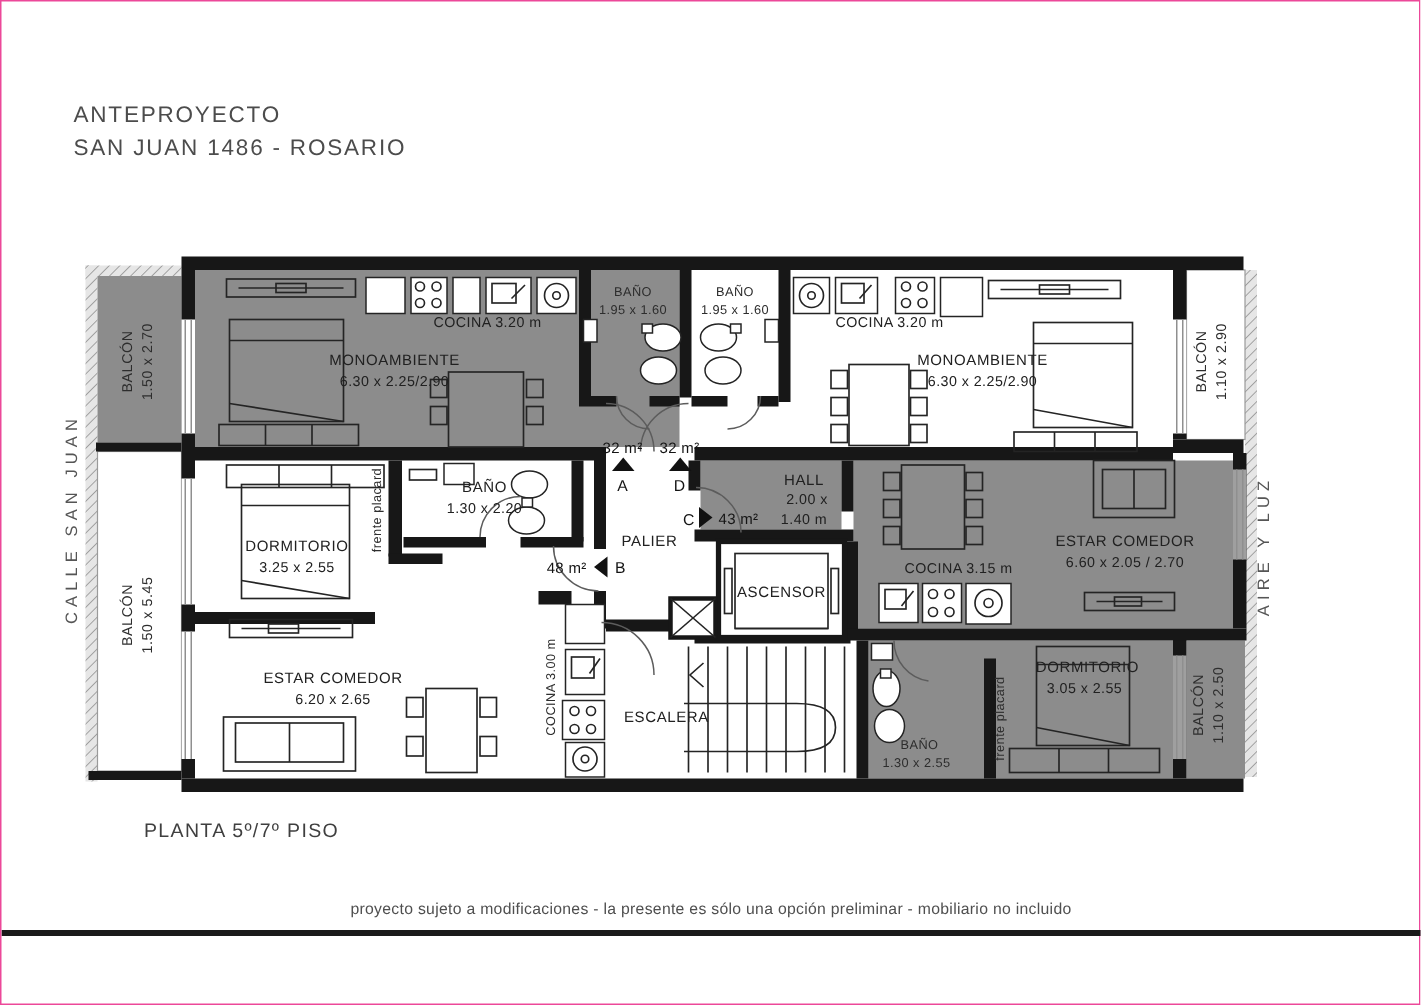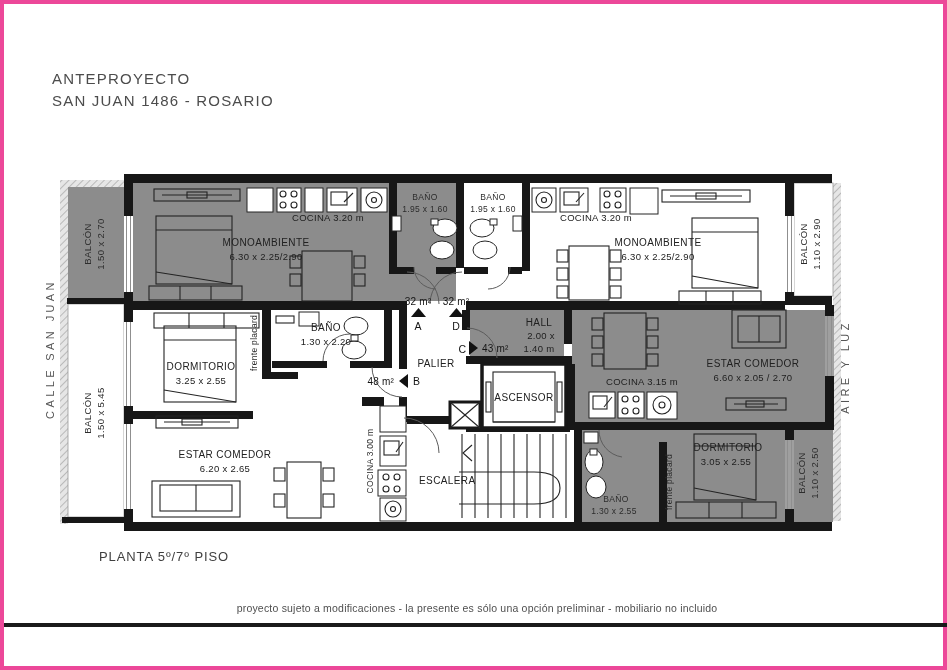--- a/index.html
+++ b/index.html
@@ -1,18 +1,18 @@
 <!DOCTYPE html>
 <html><head>
 <meta charset="utf-8">
 <style>
   html,body{margin:0;padding:0;background:#ffffff;}
   .page{
     width:947px;height:670px;position:relative;background:#ffffff;
-    border:4px solid #ec4899;box-sizing:border-box;
+    border:1px solid #ec4899;box-sizing:border-box;
     font-family:"Liberation Sans", sans-serif;
   }
   svg{display:block;}
   text{font-family:"Liberation Sans", sans-serif;}
   .t-title{font-size:15px;fill:#4c4c4c;letter-spacing:1.2px;}
   .t-plan{font-size:13px;fill:#3f3f3f;letter-spacing:.9px;}
   .t-disc{font-size:10.5px;fill:#4f4f4f;letter-spacing:.2px;}
   .t-side{font-size:11px;fill:#555555;letter-spacing:3.4px;}
   .t-room{font-size:10px;fill:#212121;letter-spacing:.4px;}
   .t-dim{font-size:9.5px;fill:#212121;letter-spacing:.3px;}

